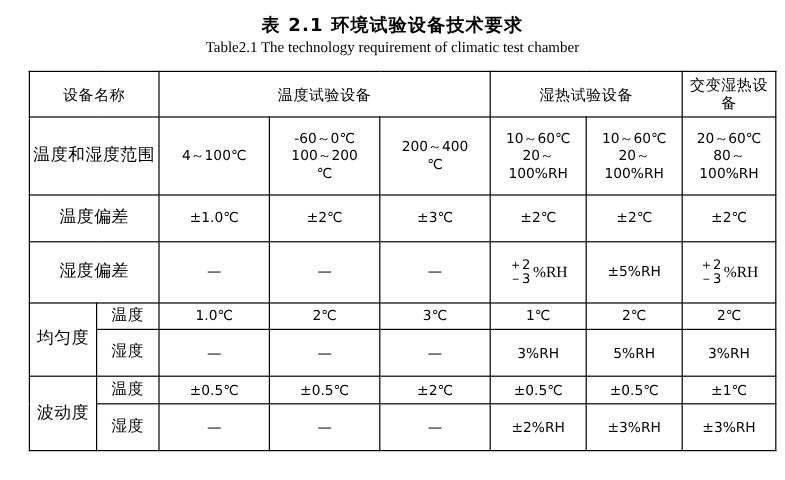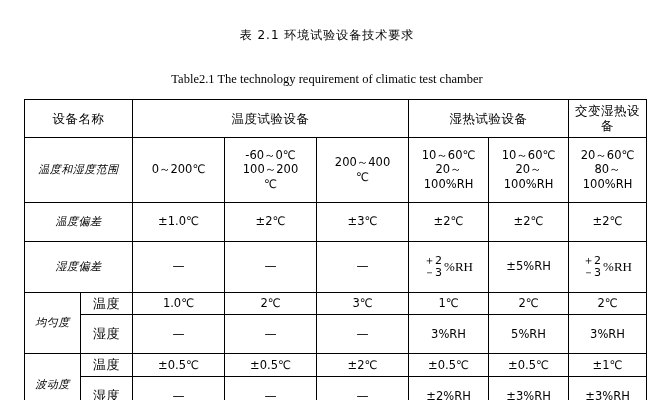--- a/index.html
+++ b/index.html
@@ -15,29 +15,30 @@
     overflow: hidden;
   }
   .page {
     position: relative;
     width: 654px;
     height: 400px;
     box-sizing: border-box;
   }
   .title-cn {
     text-align: center;
-    font-size: 12px;
+    font-size: 15px;
     letter-spacing: 1px;
-    margin-top: 27px;
+    margin-top: 12px;
     font-family: "DejaVu Sans", "Liberation Sans", sans-serif;
+    font-weight: bold;
   }
   .title-en {
     text-align: center;
     font-size: 12.5px;
-    margin-top: 28px;
+    margin-top: 1px;
     font-family: "Liberation Serif", "DejaVu Serif", serif;
   }
   .table-wrap {
     margin-top: 12px;
     padding: 0 24px;
   }
   table.tech {
     border-collapse: collapse;
     width: 622px;
     table-layout: fixed;
@@ -49,23 +50,22 @@
     vertical-align: middle;
     padding: 3px 2px;
     line-height: 1.22;
     word-break: break-all;
   }
   .hdr {
     font-size: 12.5px;
     letter-spacing: 0.5px;
   }
   .rowlabel {
-    font-size: 11px;
+    font-size: 14px;
     letter-spacing: 0.5px;
-    font-style: italic;
   }
   .sublabel {
     font-size: 13px;
     letter-spacing: 0.5px;
   }
   .vstack {
     display: block;
   }
   .frac {
     display: inline-block;
@@ -121,21 +121,21 @@
 
         <tr>
           <td class="hdr" colspan="2" rowspan="1">设备名称</td>
           <td class="hdr" colspan="3">温度试验设备</td>
           <td class="hdr" colspan="2">湿热试验设备</td>
           <td class="hdr">交变湿热设备</td>
         </tr>
 
         <tr>
           <td class="rowlabel" colspan="2" style="height:58px">温度和湿度范围</td>
-          <td>0～200℃</td>
+          <td>4～100℃</td>
           <td>
             <span class="vstack">-60～0℃</span>
             <span class="vstack">100～200</span>
             <span class="vstack">℃</span>
           </td>
           <td>
             <span class="vstack">200～400</span>
             <span class="vstack">℃</span>
           </td>
           <td>

